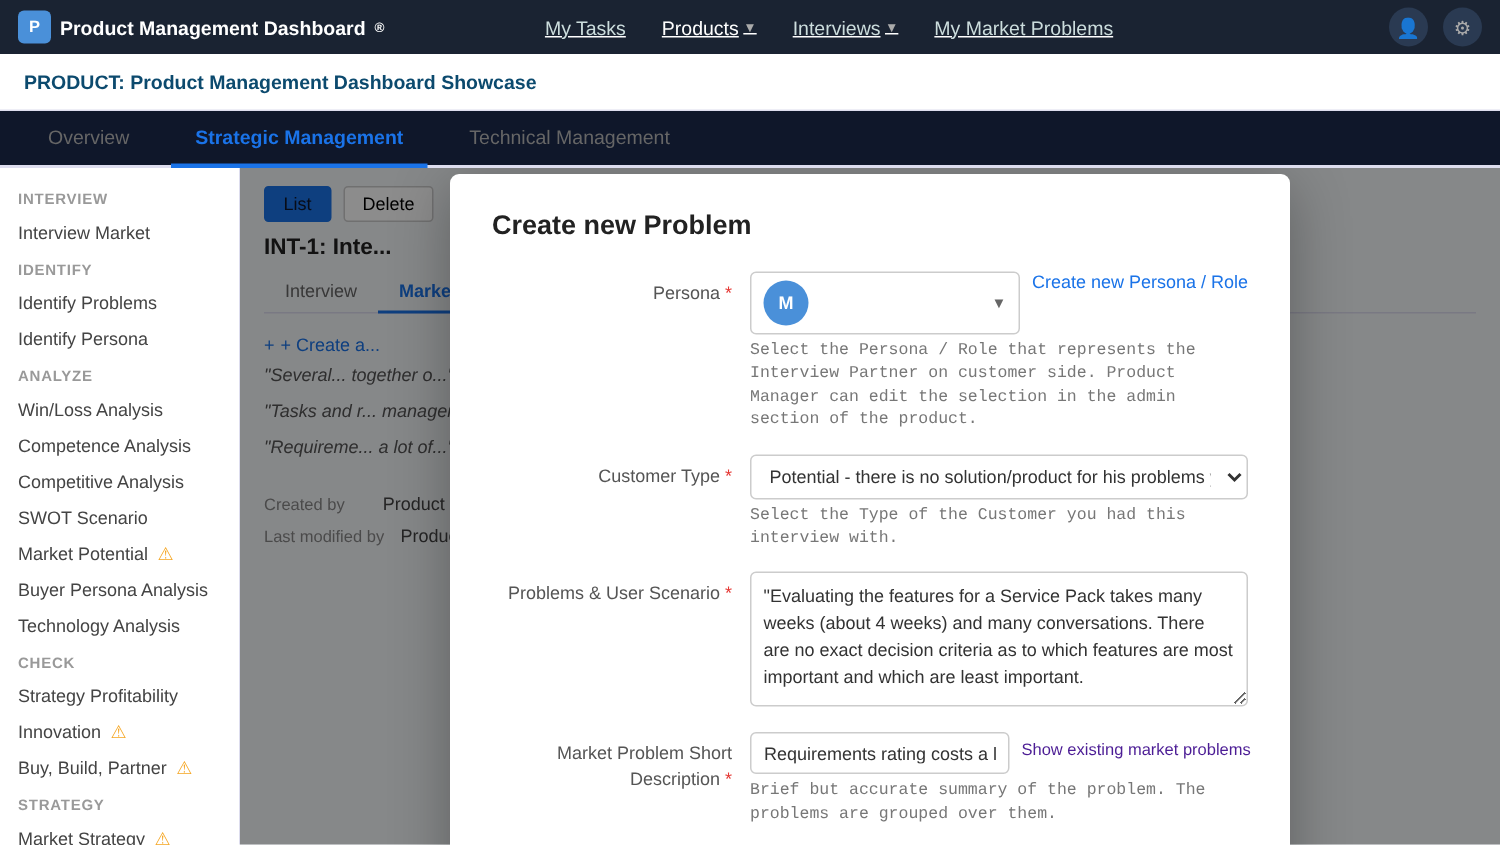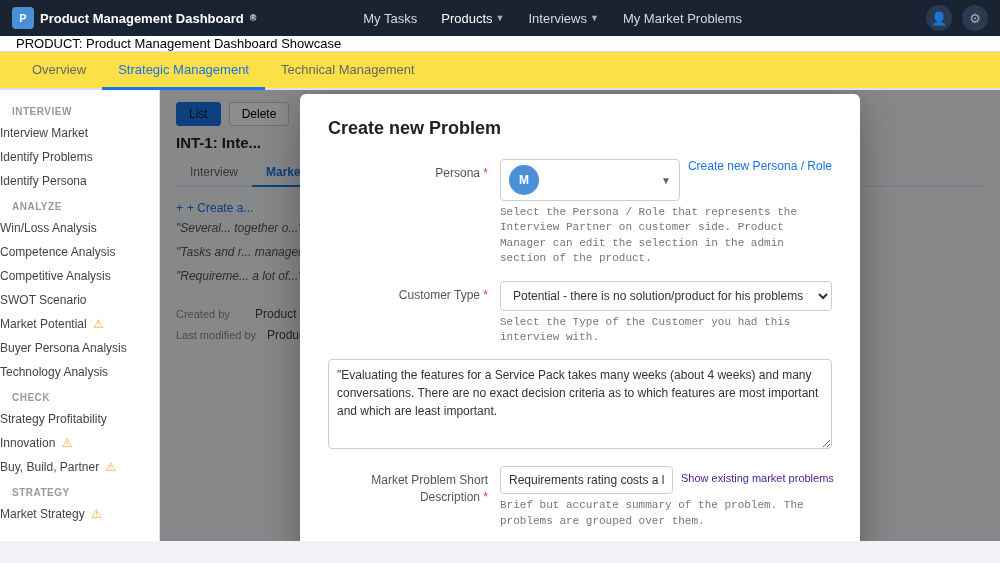--- a/index.html
+++ b/index.html
@@ -27,21 +27,21 @@
       white-space: nowrap;
     }
     .top-nav .brand-icon {
       width: 22px; height: 22px;
       background: #4a90d9;
       border-radius: 4px;
       display: flex; align-items: center; justify-content: center;
       font-size: 11px; color: #fff; font-weight: bold;
     }
     .top-nav-links {
-      display: flex; align-items: flex-start; gap: 4px; margin-left: auto; margin-right: auto;
+      display: flex; align-items: flex-start; gap: 4px; margin-left: auto; margin-right: auto; text-decoration: underline;
     }
     .top-nav-links a {
       color: #cdd; text-decoration: none; padding: 6px 10px; font-size: 13px;
       display: flex; align-items: center; gap: 3px;
     }
     .top-nav-links .active-nav { color: #fff; }
     .nav-arrow { font-size: 9px; color: #aaa; }
     .top-nav-right {
       display: flex; align-items: center; gap: 10px; margin-left: auto;
     }
@@ -50,46 +50,46 @@
       background: #2a3a52;
       border-radius: 50%;
       display: flex; align-items: center; justify-content: center;
       color: #aaa; font-size: 13px; cursor: pointer;
     }
 
     
     .sub-header {
       background: #fff;
       border-bottom: 1px solid #dde;
+      padding: 11px 16px;
+      font-size: 13px;
+      font-weight: 700;
+      color: #0c4a6e;
+    }
+
+    
+    .tab-bar {
+      background: #0f172a;
+      border-bottom: 2px solid #dde;
+      display: flex;
       padding: 0 16px;
-      font-size: 13px;
-      font-weight: 400;
-      color: #000000;
-    }
-
-    
-    .tab-bar {
-      background: #fde047;
-      border-bottom: 2px solid #dde;
-      display: flex;
-      padding: 0 16px;
-      gap: 0;
+      gap: 12px;
     }
     .tab-item {
       padding: 10px 16px;
       font-size: 13px;
       color: #666;
       cursor: pointer;
       border-bottom: 3px solid transparent;
       margin-bottom: -2px;
     }
     .tab-item.active {
       color: #1a73e8;
       border-bottom: 3px solid #1a73e8;
-      font-weight: 400;
+      font-weight: 700;
     }
 
     
     .main-layout {
       display: flex;
       height: calc(563px - 36px - 36px - 40px);
       overflow: hidden;
       position: relative;
     }
 
@@ -104,21 +104,21 @@
     }
     .sidebar-section-label {
       font-size: 10px;
       font-weight: 700;
       color: #999;
       text-transform: uppercase;
       padding: 8px 12px 4px;
       letter-spacing: 0.5px;
     }
     .sidebar-item {
-      padding: 5px 0;
+      padding: 5px 12px;
       font-size: 12px;
       color: #444;
       cursor: pointer;
     }
     .sidebar-item .warn { color: #f5a623; margin-left: 3px; }
 
     
     .content-area {
       flex: 1;
       overflow-y: auto;
@@ -347,20 +347,21 @@
 <div class="main-layout">
 
   <aside class="sidebar">
     <div>
       <div class="sidebar-section-label">INTERVIEW</div>
       <div class="sidebar-item">
         <span>Interview Market</span>
       </div>
     </div>
     <div>
+      <div class="sidebar-section-label">IDENTIFY</div>
       <div class="sidebar-item">
         <span>Identify Problems</span>
       </div>
       <div class="sidebar-item">
         <span>Identify Persona</span>
       </div>
     </div>
     <div>
       <div class="sidebar-section-label">ANALYZE</div>
       <div class="sidebar-item"><span>Win/Loss Analysis</span></div>
@@ -467,20 +468,24 @@
             <select class="form-select">
               <option>Potential - there is no solution/product for his problems yet</option>
               <option>Existing customer</option>
               <option>Lost customer</option>
             </select>
             <div class="hint-text">Select the Type of the Customer you had this interview with.</div>
           </div>
         </div>
 
         <div class="form-row">
+          <div class="form-label">
+            <span>Problems &amp; User Scenario</span>
+            <span class="req">*</span>
+          </div>
           <div class="form-control-wrap">
             <textarea class="form-textarea" style="">"Evaluating the features for a Service Pack takes many weeks (about 4 weeks) and many conversations. There are no exact decision criteria as to which features are most important and which are least important.</textarea>
           </div>
         </div>
 
         <div class="form-row">
           <div class="form-label">
             <span>Market Problem Short Description</span>
             <span class="req">*</span>
           </div>

